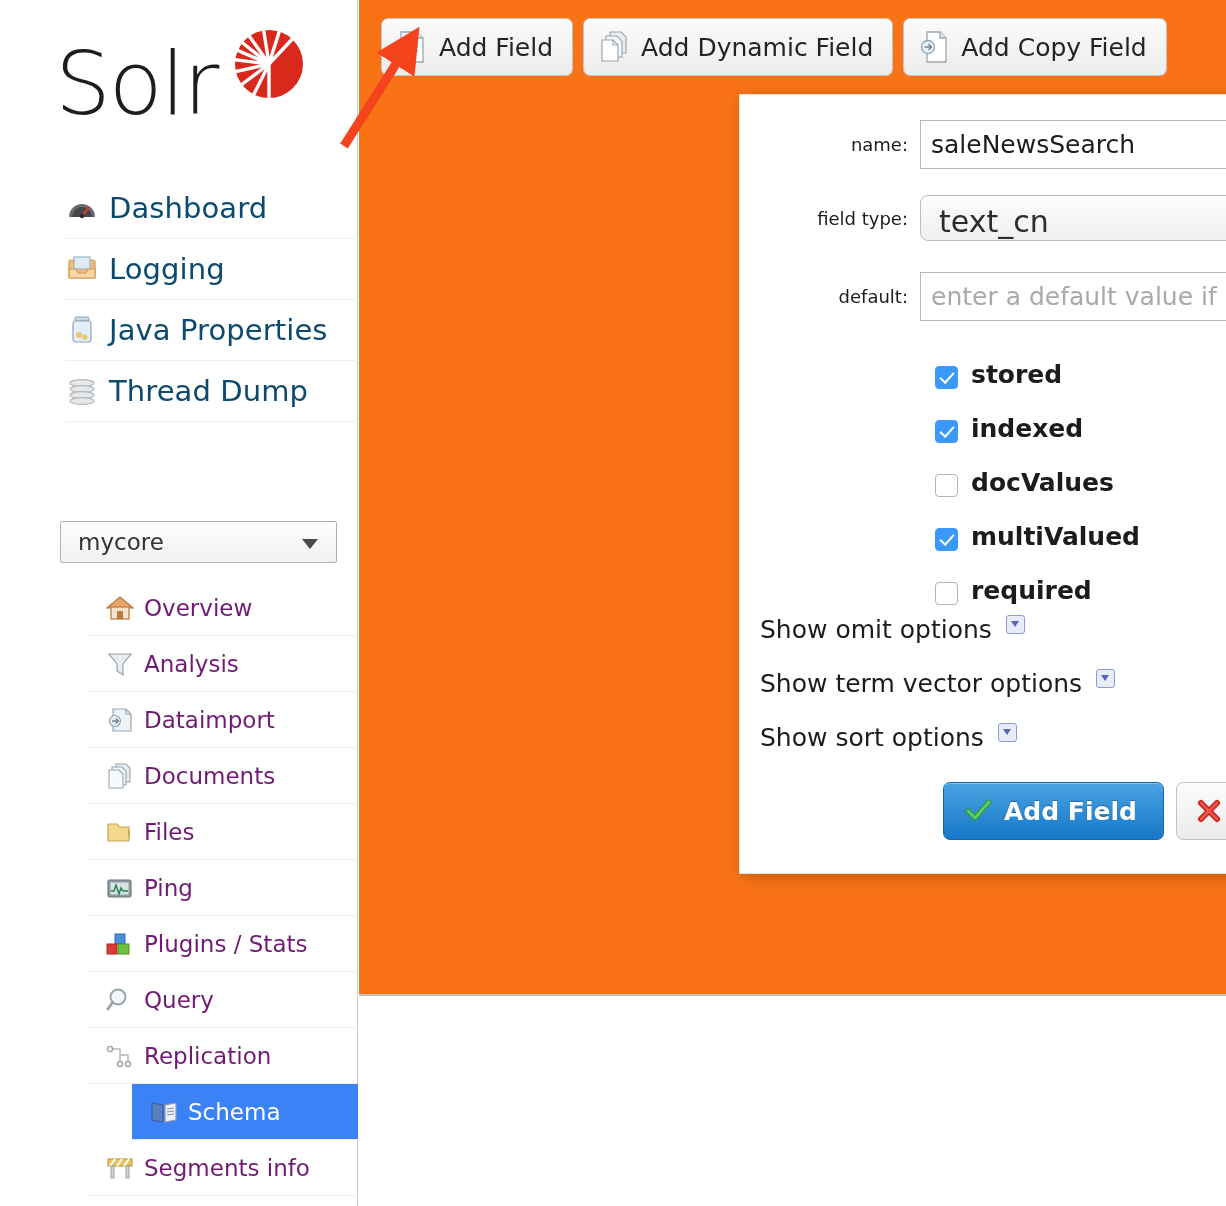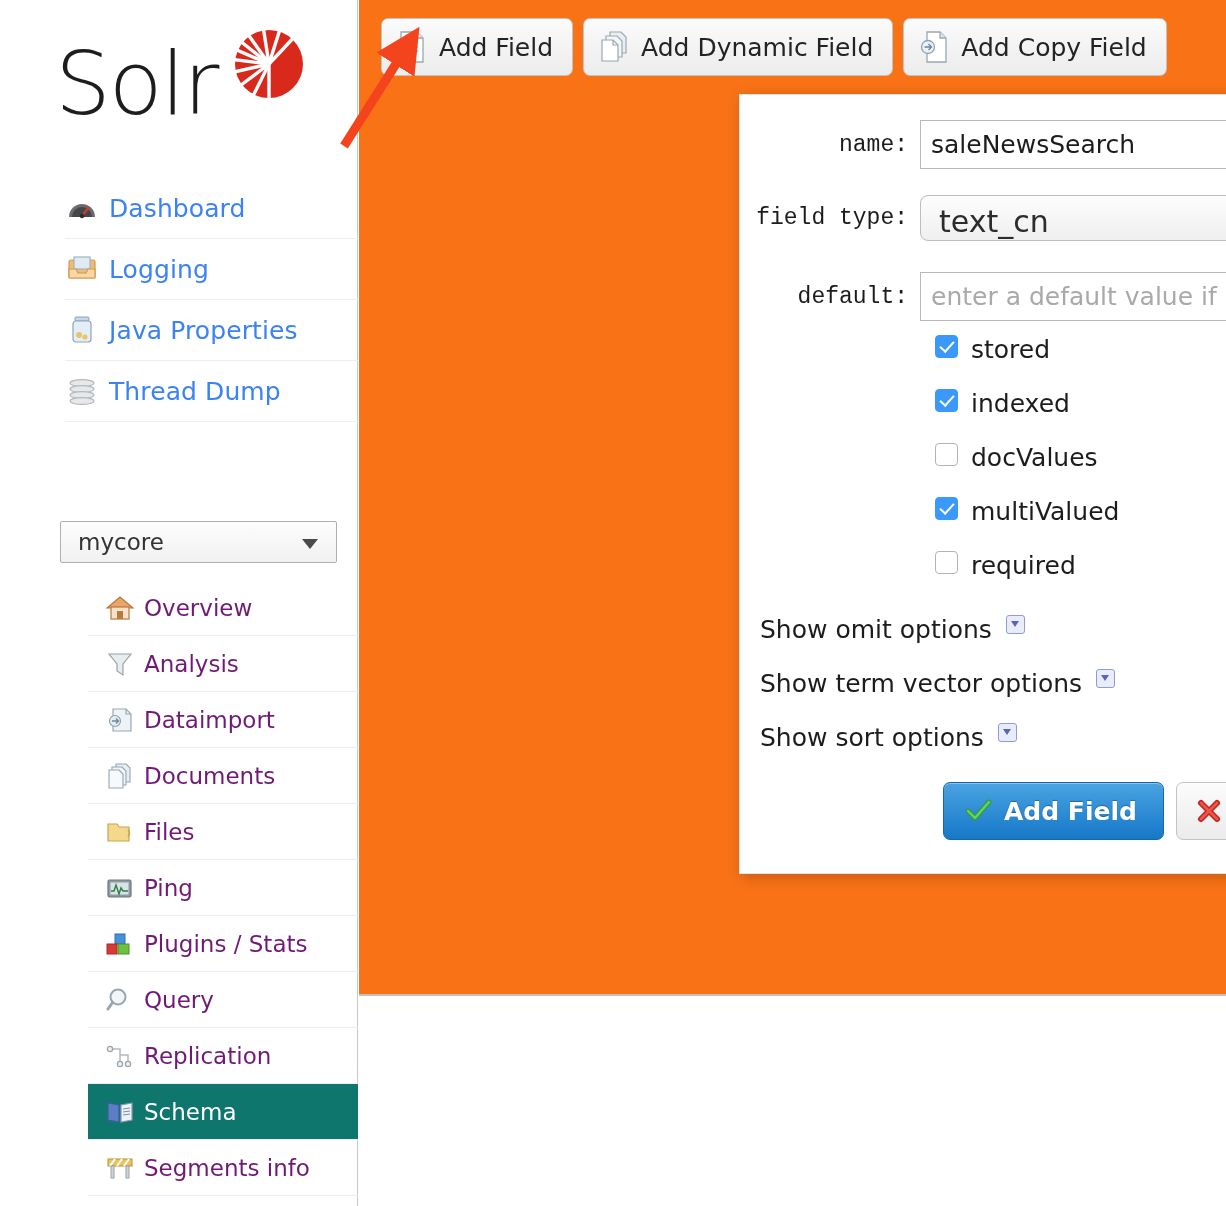--- a/index.html
+++ b/index.html
@@ -61,22 +61,22 @@
     align-items: center;
     cursor: pointer;
   }
   .nav-item .ico {
     width: 34px; height: 30px;
     margin-right: 10px;
     flex: 0 0 34px;
     position: relative;
   }
   .nav-item .lbl {
-    font-size: 25px;
-    color: #3b82f6;
+    font-size: 29px;
+    color: #0c4a6e;
     font-weight: 400;
     letter-spacing: 0.1px;
   }
 
   
   #core-select {
     position: absolute;
     left: 60px; top: 521px;
     width: 277px; height: 42px;
     border: 1px solid #b0b0b0;
@@ -120,21 +120,22 @@
     width: 32px; height: 28px;
     margin-right: 8px;
     flex: 0 0 32px;
     position: relative;
   }
   .cnav-item .lbl {
     font-size: 23px;
     color: #701a75;
   }
   .cnav-item.active {
-    background: #0f766e;
+    background: #3b82f6;
+    margin-left: 44px;
   }
   .cnav-item.active .lbl { color: #ffffff; }
 
   
   #content {
     position: absolute;
     left: 359px; top: 0;
     width: 867px; height: 996px;
     border-bottom: 2px solid #c0c0c0;
     box-sizing: border-box;
@@ -183,26 +184,25 @@
   }
 
   .form-row {
     position: absolute;
     display: flex;
     align-items: center;
   }
   .form-label {
     width: 180px;
     text-align: right;
-    font-size: 23px;
+    font-size: 18px;
     color: #1c1c1c;
     font-weight: 400;
     padding-right: 12px;
     box-sizing: border-box;
-    font-family: Liberation Mono, monospace;
   }
   .text-input {
     width: 468px; height: 49px;
     border: 1px solid #b9b9b9;
     box-sizing: border-box;
     font-size: 25px;
     color: #1c1c1c;
     padding: 0 10px;
     font-family: inherit;
     background: #fff;
@@ -227,22 +227,23 @@
   }
 
   
   #checkbox-group {
     position: absolute;
     left: 195px; top: 240px;
   }
   .chk-row {
     height: 54px;
     display: flex;
-    align-items: flex-start;
-    cursor: pointer;
+    align-items: flex-end;
+    cursor: pointer;
+    font-weight: bold;
   }
   .chk-box {
     width: 23px; height: 23px;
     border-radius: 4px;
     border: 1px solid #b4b4b4;
     background: #fff;
     box-sizing: border-box;
     margin-right: 13px;
     position: relative;
     flex: 0 0 23px;

